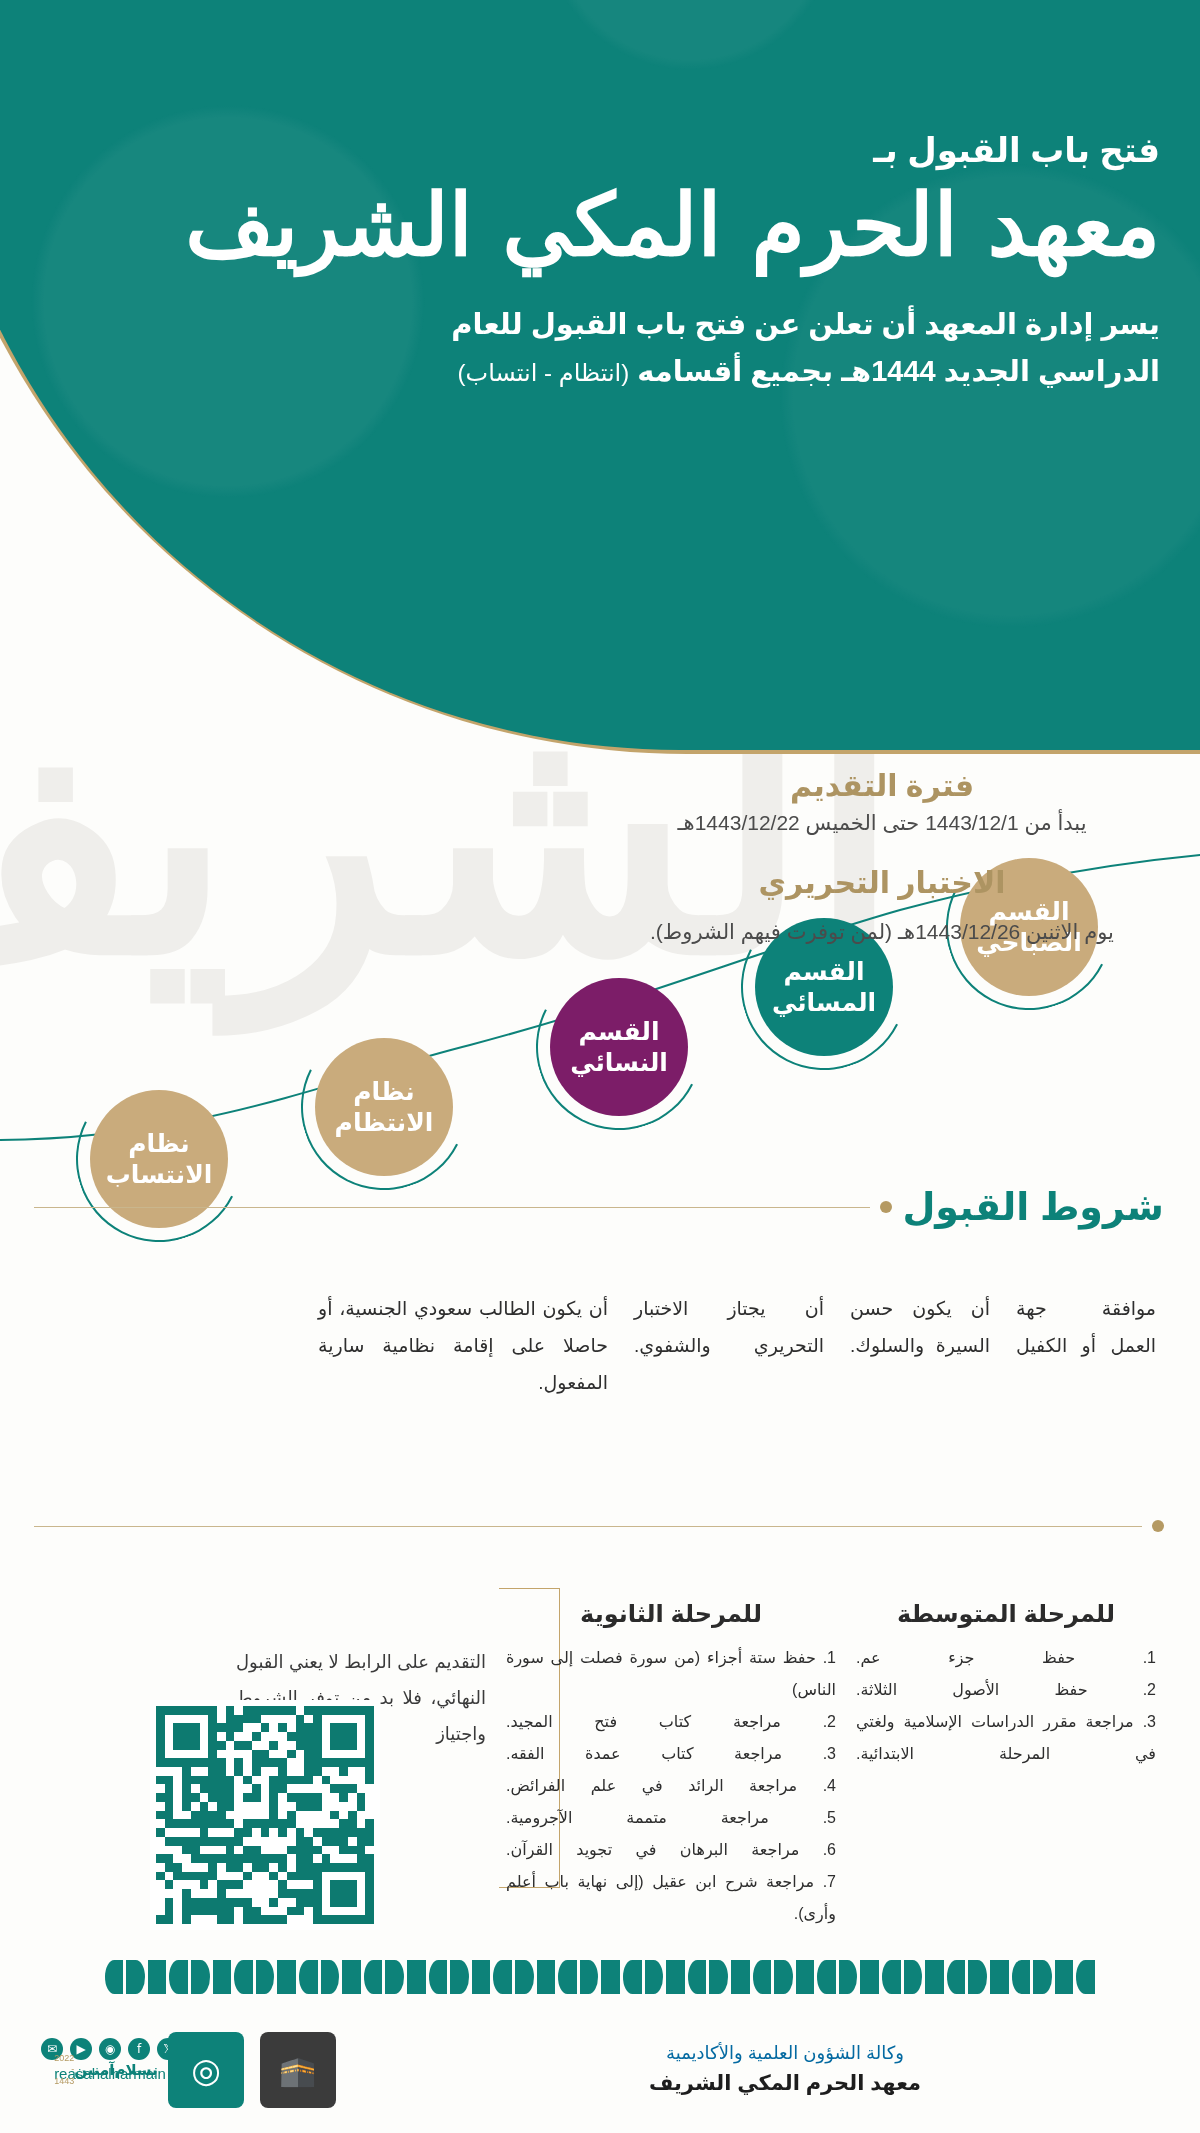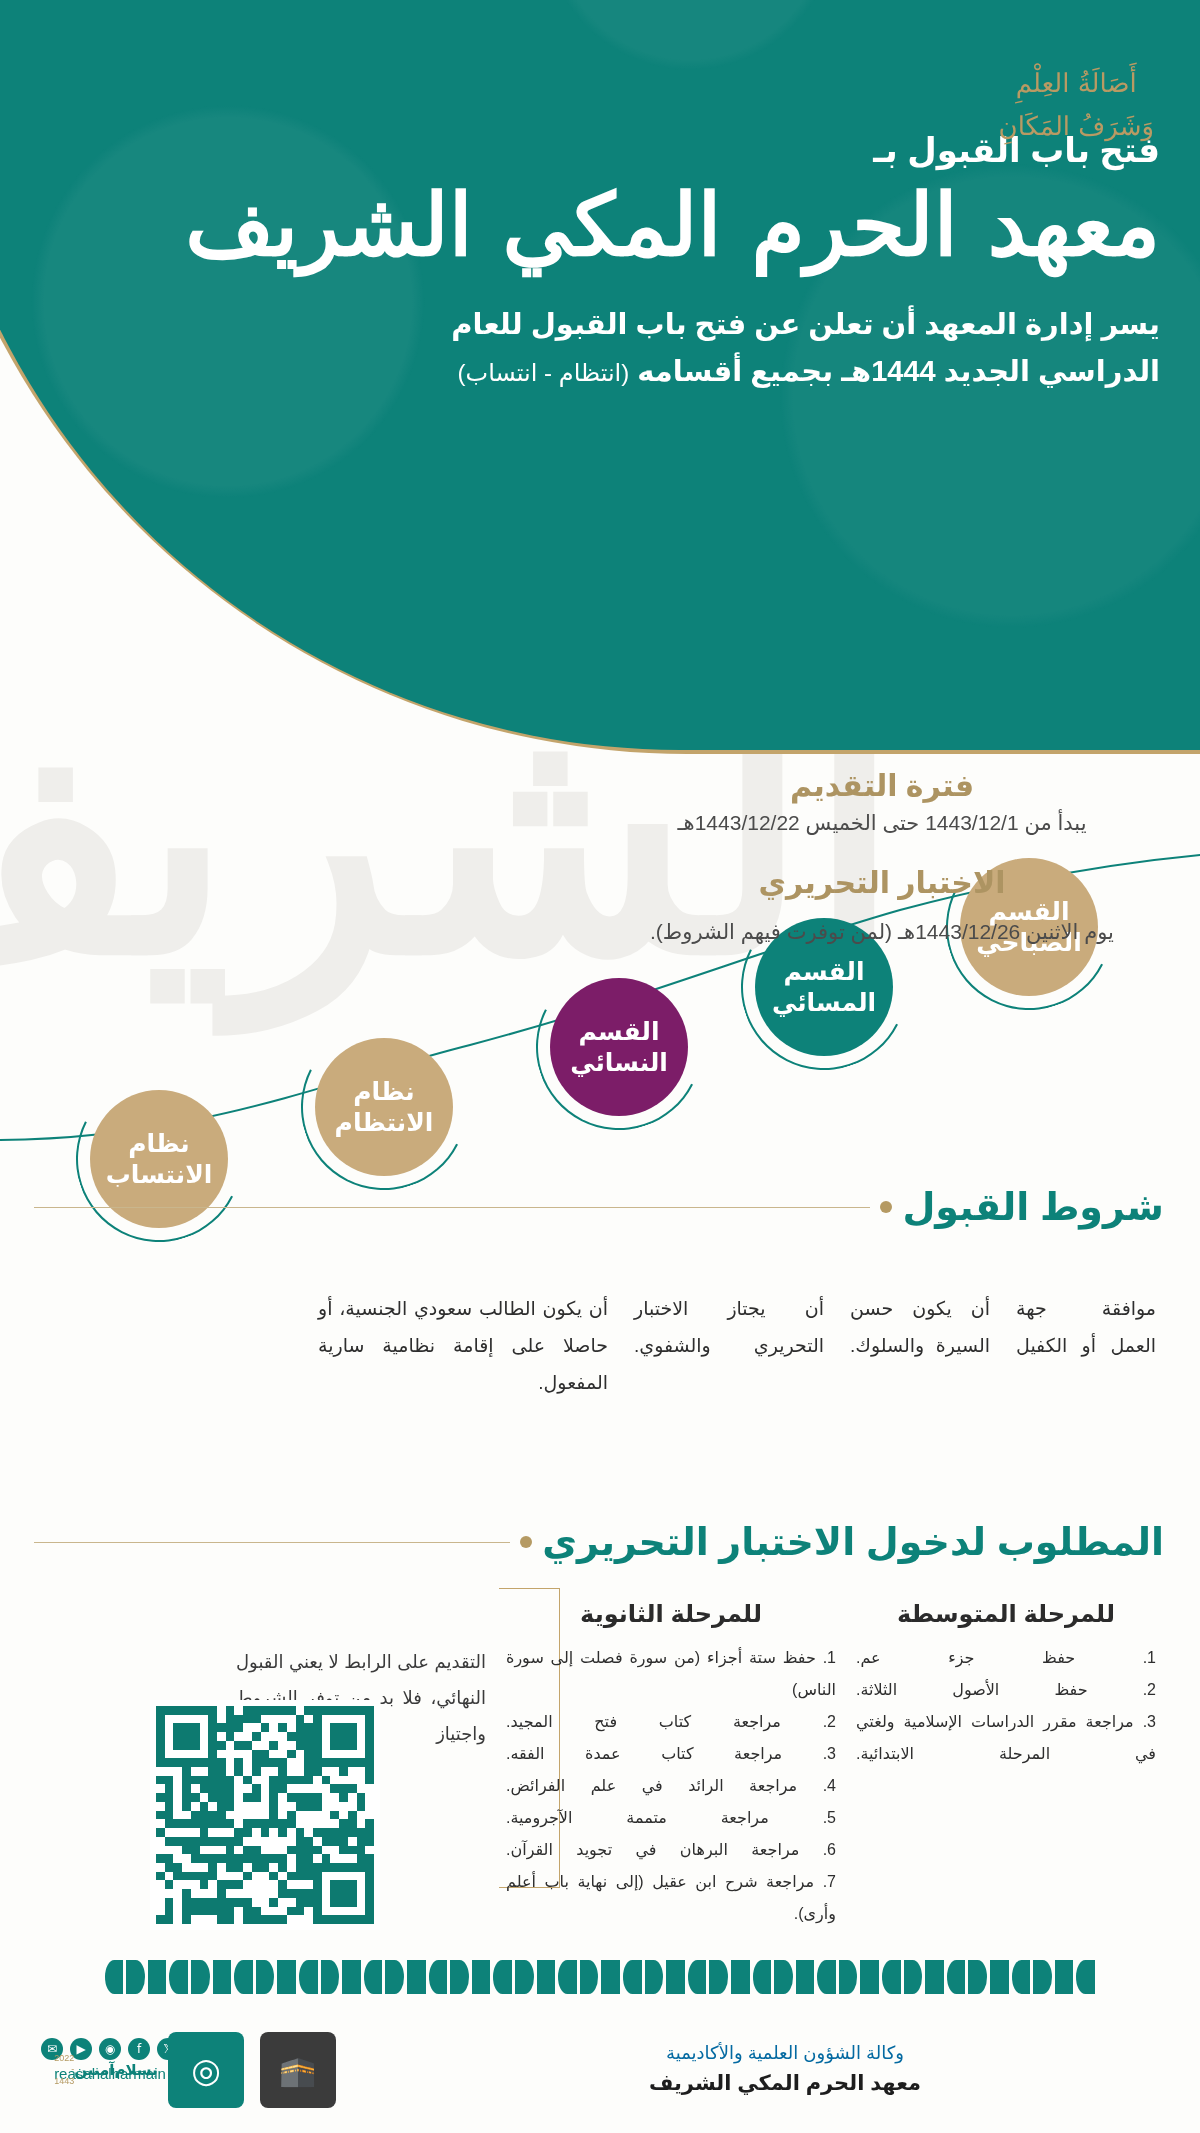--- a/index.html
+++ b/index.html
@@ -416,24 +416,20 @@
       <div class="hdr-kicker">فتح باب القبول بـ</div>
       <div class="hdr-calli">معهد الحرم المكي الشريف</div>
       <div class="hdr-body">
         <span>يسر إدارة المعهد أن تعلن عن فتح باب القبول للعام</span><br>
         <span>الدراسي الجديد 1444هـ بجميع أقسامه</span>
         <span class="paren">(انتظام - انتساب)</span>
       </div>
     </div>
   </div>
 
-  <div class="motto">
-    <div>أَصَالَةُ العِلْمِ</div>
-    <div>وَشَرَفُ المَكَانِ</div>
-  </div>
 
   <div class="dates">
     <div class="date-title">فترة التقديم</div>
     <div class="date-sub">يبدأ من 1443/12/1 حتى الخميس 1443/12/22هـ</div>
     <div class="date-title">الاختبار التحريري</div>
     <div class="date-sub last">يوم الاثنين 1443/12/26هـ (لمن توفرت فيهم الشروط).</div>
   </div>
 
   <div class="timeline">
     <svg class="tl-svg" viewBox="0 0 1200 340" preserveAspectRatio="none">
@@ -470,21 +466,20 @@
   </div>
 
   <div class="conds">
     <div class="cond c5">موافقة جهة العمل أو الكفيل</div>
     <div class="cond c4">أن يكون حسن السيرة والسلوك.</div>
     <div class="cond c3">أن يجتاز الاختبار التحريري والشفوي.</div>
     <div class="cond c1">أن يكون الطالب سعودي الجنسية، أو حاصلا على إقامة نظامية سارية المفعول.</div>
   </div>
 
   <div class="sec-head" style="top:1520px">
-    <h2>المطلوب لدخول الاختبار التحريري</h2>
     <span class="sec-dot"></span>
     <span class="sec-rule"></span>
   </div>
 
   <div class="bracket"></div>
 
   <div class="req-wrap">
     <div class="req-col right">
       <div class="req-h">للمرحلة المتوسطة</div>
       <ul class="req-list" id="req-mid">

